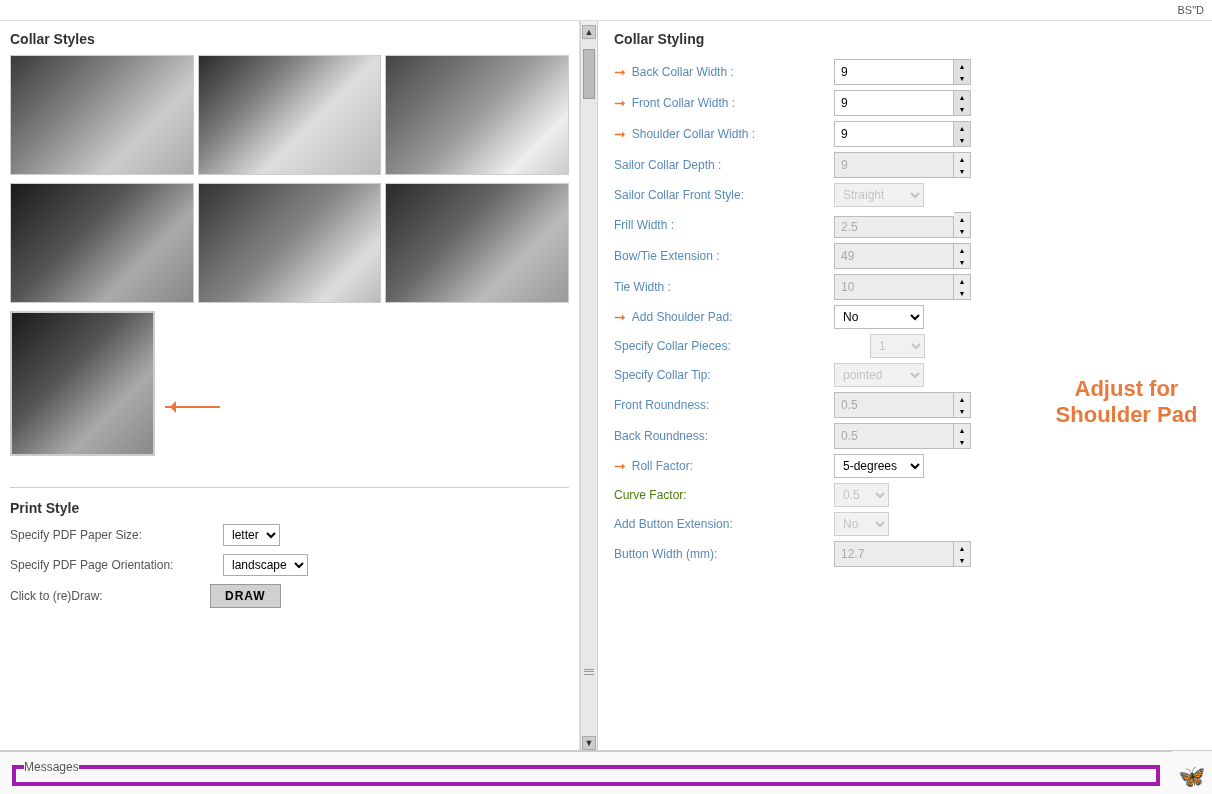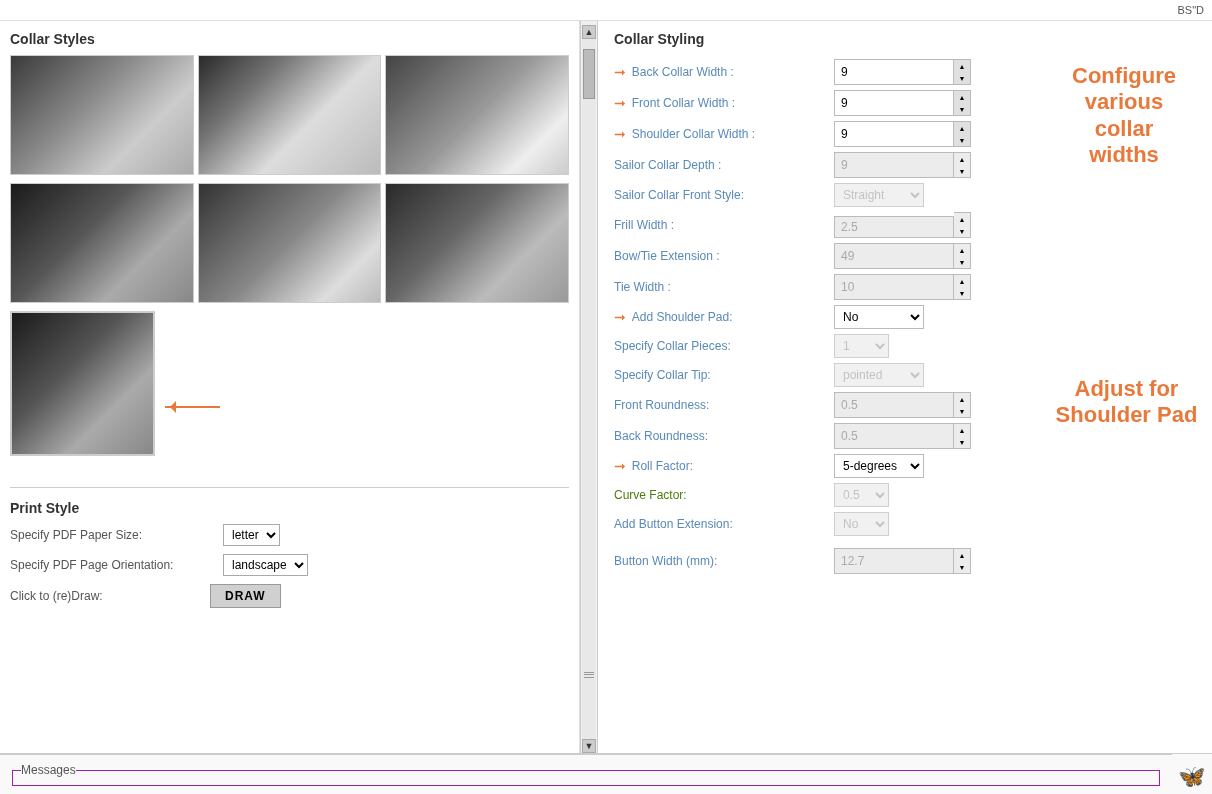--- a/index.html
+++ b/index.html
@@ -208,21 +208,21 @@
               <div style="display: flex; flex-direction: column; border-top: 1px solid rgb(187, 187, 187); border-right: 1px solid rgb(187, 187, 187); border-bottom: 1px solid rgb(187, 187, 187); border-image: initial; border-left: none; background: rgb(224, 224, 224);">
                 <button style="width: 16px; height: 12px; font-size: 7px; border: none; background: rgb(236, 236, 236); cursor: default; padding: 0px; line-height: 1; display: flex; align-items: center; justify-content: center;">▲</button>
                 <button style="width: 16px; height: 12px; font-size: 7px; border: none; background: rgb(236, 236, 236); cursor: default; padding: 0px; line-height: 1; display: flex; align-items: center; justify-content: center;">▼</button>
               </div>
             </div>
           </div>
           <div class="form-row" style="margin-bottom: 5px; position: relative;">
             <span class="form-label" style="font-size: 12px; color: rgb(90, 138, 184); width: 220px; flex-shrink: 0; display: flex; align-items: center;"><span style="display: inline-block; margin-right: 6px; color: rgb(232, 121, 58); font-size: 14px;">➞</span>Add Shoulder Pad:</span>
             <select style="border: 1px solid rgb(187, 187, 187); padding: 3px 4px; font-size: 12px; min-width: 90px; background: rgb(255, 255, 255);"><option>No</option></select>
           </div>
-          <div class="form-row" style="margin-bottom: 5px; position: relative;">
+          <div class="form-row" style="margin-bottom: 5px; position: relative; gap: 36px;">
             <span class="form-label" style="font-size: 12px; color: rgb(90, 138, 184); width: 220px; flex-shrink: 0; display: flex; align-items: center;">Specify Collar Pieces:</span>
             <select disabled="" style="border: 1px solid rgb(187, 187, 187); padding: 3px 4px; font-size: 12px; min-width: 55px; background: rgb(236, 236, 236); color: rgb(170, 170, 170);"><option>1</option></select>
           </div>
           <div class="form-row" style="margin-bottom: 5px; position: relative;">
             <span class="form-label" style="font-size: 12px; color: rgb(90, 138, 184); width: 220px; flex-shrink: 0; display: flex; align-items: center;">Specify Collar Tip:</span>
             <select disabled="" style="border: 1px solid rgb(187, 187, 187); padding: 3px 4px; font-size: 12px; min-width: 90px; background: rgb(236, 236, 236); color: rgb(170, 170, 170);"><option>pointed</option></select>
           </div>
           <div class="form-row" style="margin-bottom: 5px; position: relative;">
             <span class="form-label" style="font-size: 12px; color: rgb(90, 138, 184); width: 220px; flex-shrink: 0; display: flex; align-items: center;">Front Roundness:</span>
             <div style="display: flex; align-items: stretch;">
@@ -244,47 +244,46 @@
             </div>
           </div>
           <div class="form-row" style="margin-bottom: 5px; position: relative;">
             <span class="form-label" style="font-size: 12px; color: rgb(90, 138, 184); width: 220px; flex-shrink: 0; display: flex; align-items: center;"><span style="display: inline-block; margin-right: 6px; color: rgb(232, 121, 58); font-size: 14px;">➞</span>Roll Factor:</span>
             <select style="border: 1px solid rgb(187, 187, 187); padding: 3px 4px; font-size: 12px; min-width: 90px; background: rgb(255, 255, 255);"><option>5-degrees</option></select>
           </div>
           <div class="form-row" style="margin-bottom: 5px; position: relative;">
             <span class="form-label" style="font-size: 12px; color: #4d7c0f; width: 220px; flex-shrink: 0; display: flex; align-items: center;">Curve Factor:</span>
             <select disabled="" style="border: 1px solid rgb(187, 187, 187); padding: 3px 4px; font-size: 12px; min-width: 55px; background: rgb(236, 236, 236); color: rgb(170, 170, 170);"><option>0.5</option></select>
           </div>
-          <div class="form-row" style="margin-bottom: 12px; position: relative;">
+          <div class="form-row" style="margin-bottom: 5px; position: relative;">
             <span class="form-label" style="font-size: 12px; color: rgb(90, 138, 184); width: 220px; flex-shrink: 0; display: flex; align-items: center;">Add Button Extension:</span>
             <select disabled="" style="border: 1px solid rgb(187, 187, 187); padding: 3px 4px; font-size: 12px; min-width: 55px; background: rgb(236, 236, 236); color: rgb(170, 170, 170);"><option>No</option></select>
           </div>
           <div class="form-row" style="margin-bottom: 5px; position: relative;">
             <span class="form-label" style="font-size: 12px; color: rgb(90, 138, 184); width: 220px; flex-shrink: 0; display: flex; align-items: center;">Button Width (mm):</span>
             <div style="display: flex; align-items: stretch;">
               <input type="text" disabled="" value="12.7" style="width: 120px; border: 1px solid rgb(187, 187, 187); padding: 3px 6px; font-size: 12px; background: rgb(236, 236, 236); color: rgb(170, 170, 170);">
               <div style="display: flex; flex-direction: column; border-top: 1px solid rgb(187, 187, 187); border-right: 1px solid rgb(187, 187, 187); border-bottom: 1px solid rgb(187, 187, 187); border-image: initial; border-left: none; background: rgb(224, 224, 224);">
                 <button style="width: 16px; height: 12px; font-size: 7px; border: none; background: rgb(236, 236, 236); cursor: default; padding: 0px; line-height: 1; display: flex; align-items: center; justify-content: center;">▲</button>
                 <button style="width: 16px; height: 12px; font-size: 7px; border: none; background: rgb(236, 236, 236); cursor: default; padding: 0px; line-height: 1; display: flex; align-items: center; justify-content: center;">▼</button>
               </div>
             </div>
           </div>
         </div>
 
-      <div style="position:absolute; top:42px; right:8px; font-size:22px; font-weight:bold; color:#e8793a; text-align:center; line-height:1.2; width:160px;">Configure<br>various<br>collar<br>widths</div>
 
       <div style="position:absolute; top:355px; right:8px; font-size:22px; font-weight:bold; color:#e8793a; text-align:center; line-height:1.2; width:155px;">Adjust for<br>Shoulder Pad</div>
 
 
     </div>
   </div>
 
   <div class="bottom-section">
     <div class="messages-section" style="flex:1; position:relative;">
-      <fieldset style="border:1px solid #a21caf; padding:4px 8px;">
+      <fieldset style="border:4px solid #a21caf; padding:4px 8px;">
         <legend style="font-size:12px; color:#555;">Messages</legend>
       </fieldset>
     </div>
 
     <div style="width:40px; display:flex; align-items:flex-end; justify-content:center; padding-bottom:4px;">
       <span style="font-size:22px; color:#9b59b6;">🦋</span>
     </div>
   </div>
 
 </div>

